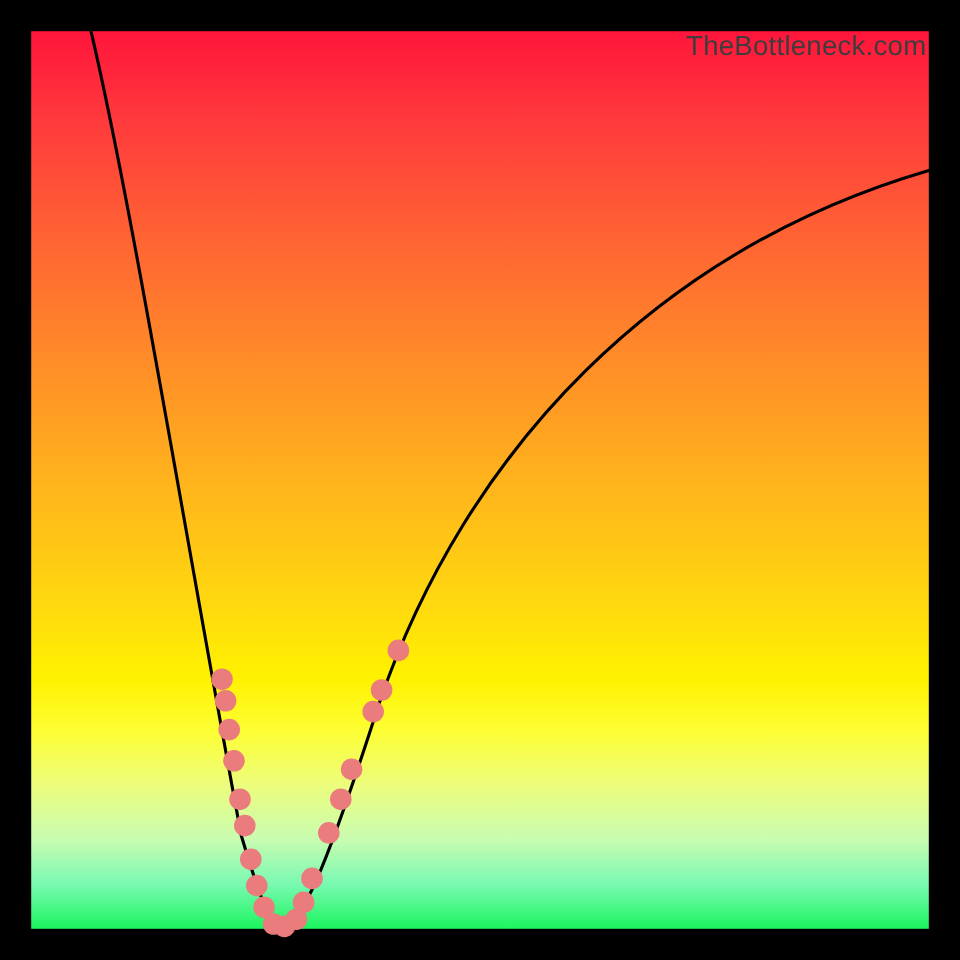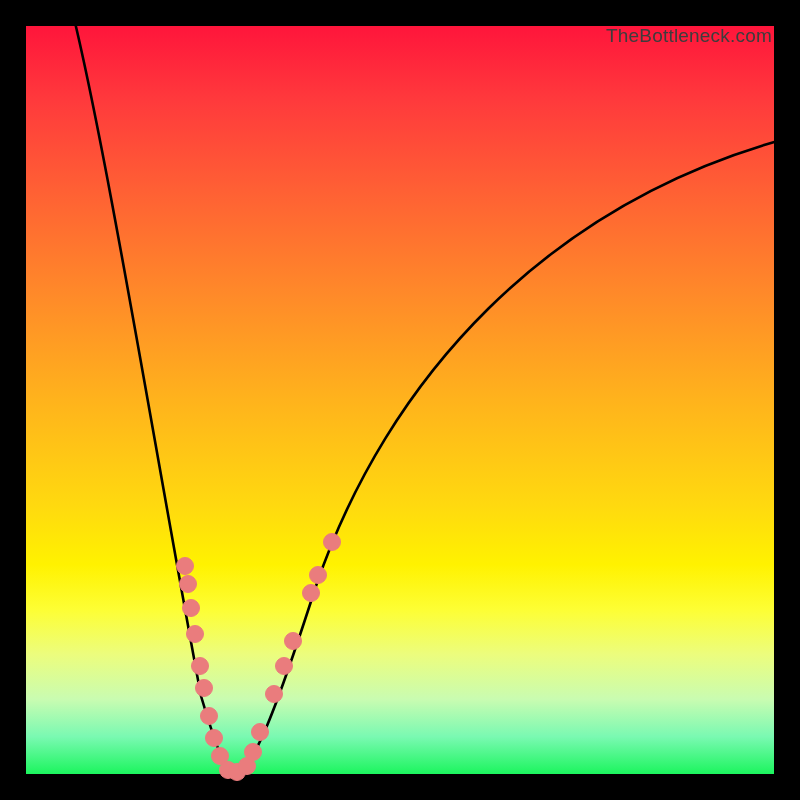--- a/index.html
+++ b/index.html
@@ -45,21 +45,21 @@
     top: 0;
     width: 748px;
     height: 748px;
     overflow: visible;
   }
   .watermark {
     position: absolute;
     top: -1px;
     right: 2px;
     color: #3d3d3d;
-    font-size: 19px;
+    font-size: 23px;
     font-weight: 400;
     letter-spacing: 0.2px;
     user-select: none;
   }
 </style>
 </head>
 <body>
 
 <div class="frame">
   <div class="plot-area">

